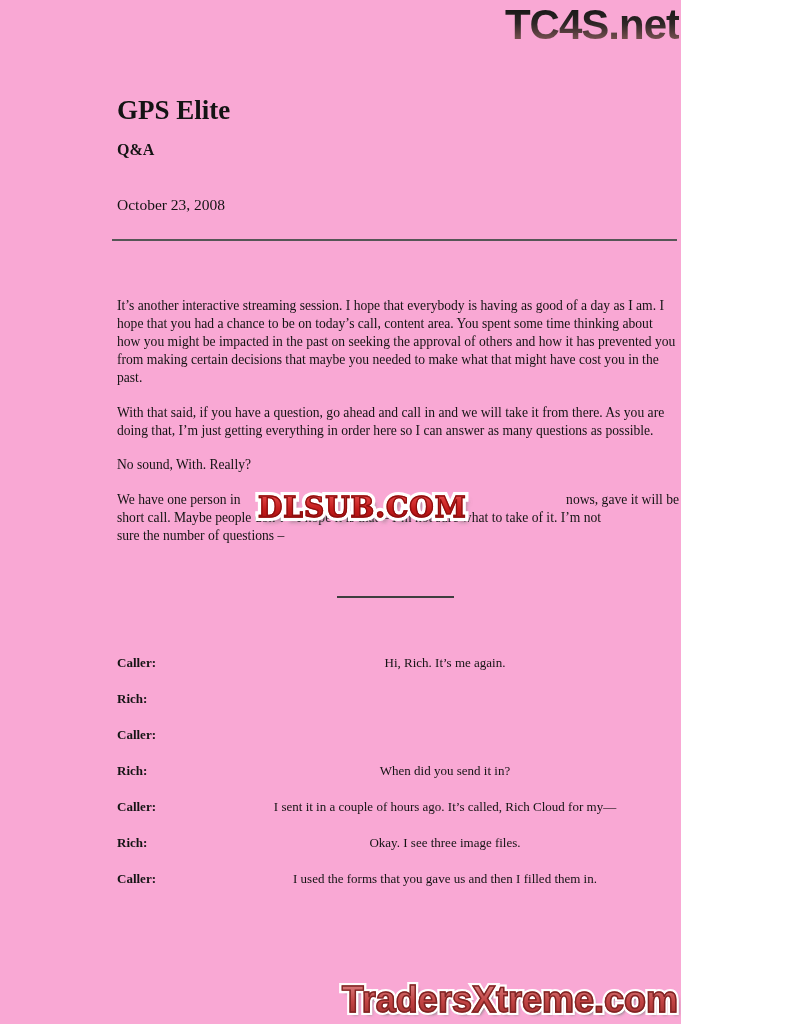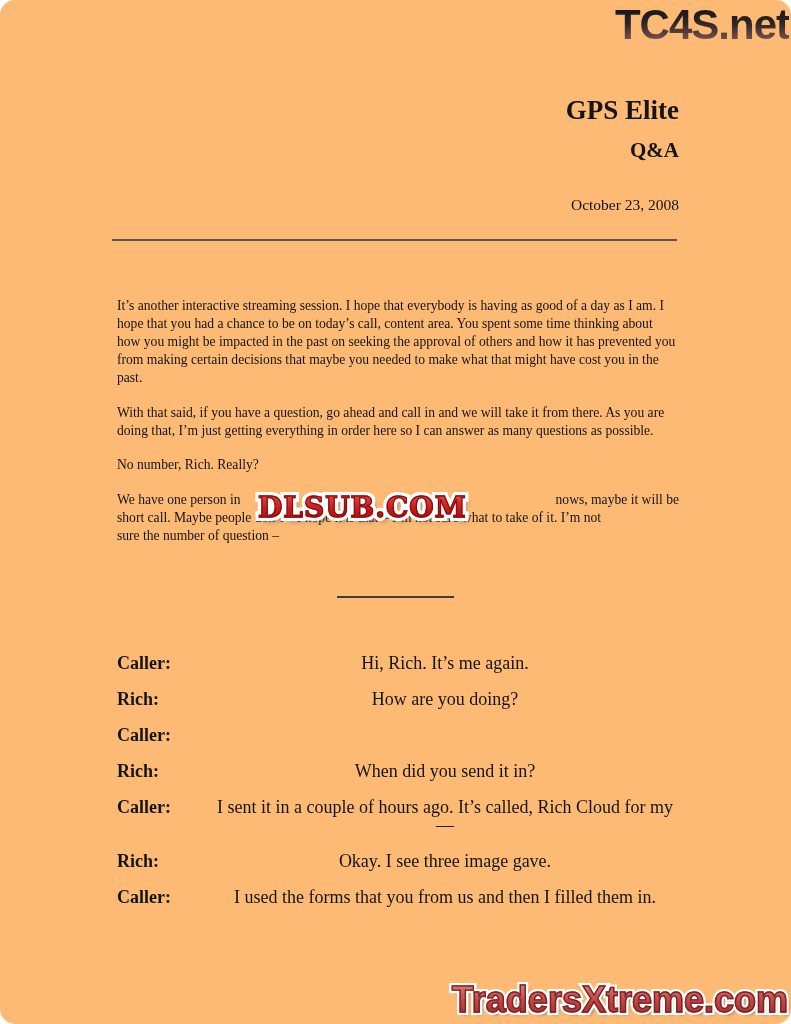--- a/index.html
+++ b/index.html
@@ -1,38 +1,38 @@
 <!DOCTYPE html>
 <html><head>
 <meta charset="utf-8">
 <style>
   html, body { margin:0; padding:0; background:#ffffff; }
   .page {
-    position:relative; width:791px; height:1024px;
-    background:#fdba74; overflow:hidden;
-    font-family:"Liberation Serif", serif; color:#141414;border-radius:15px;
+    position:relative; width:681px; height:1024px;
+    background:#f9a8d4; overflow:hidden;
+    font-family:"Liberation Serif", serif; color:#141414;
   }
 
   
   .logo-top {
     position:absolute; top:2px; right:2px;
     font-family:"Liberation Sans", sans-serif;
     font-weight:bold; font-size:42px; line-height:46px;
     letter-spacing:-1px; white-space:nowrap;
   }
   .logo-top-text {
     background:linear-gradient(to bottom, #161616 12%, #2e2626 48%, #8d5c5c 92%);
     -webkit-background-clip:text; background-clip:text;
     -webkit-text-fill-color:transparent; color:#2e2626;
   }
 
   
-  .title-block { position:absolute; left:117px; top:95px; width:562px; text-align:right; }
+  .title-block { position:absolute; left:117px; top:95px; width:562px; text-align:left; }
   .doc-title    { font-size:27px; line-height:30px; font-weight:bold; }
-  .doc-subtitle { font-size:21px; line-height:24px; font-weight:bold; margin-top:13px; }
+  .doc-subtitle { font-size:16px; line-height:24px; font-weight:bold; margin-top:13px; }
   .doc-date     { font-size:15.5px; line-height:18px; margin-top:34px; }
 
   
   .hr-wide  { position:absolute; left:112px; top:239px; width:565px; height:0; border-top:2px solid #565656; }
   .hr-short { position:absolute; left:337px; top:596px; width:117px; height:0; border-top:2px solid #3e3e3e; }
 
   
   .body-text { position:absolute; left:117px; top:297px; width:562px; font-size:13.6px; line-height:18px; }
   .body-text p { margin:0 0 16.5px 0; }
   .p4-line1 { display:flex; justify-content:space-between; }
@@ -50,21 +50,21 @@
   }
   .wm-front {
     position:relative; color:#c42020;
     -webkit-text-stroke:1.3px #8e0f0f;
     background:linear-gradient(to bottom, #e24444 15%, #c41b1b 55%, #a50f0f 95%);
     -webkit-background-clip:text; background-clip:text;
     -webkit-text-fill-color:transparent;
   }
 
   
-  .dialog { position:absolute; left:117px; top:654px; width:563px; font-size:18px; line-height:18px; }
+  .dialog { position:absolute; left:117px; top:654px; width:563px; font-size:13px; line-height:18px; }
   .drow { display:flex; margin-bottom:18px; }
   .speaker { flex:0 0 93px; font-weight:bold; }
   .speech { flex:1;text-align:center; }
 
   
   .logo-bottom {
     position:absolute; right:3px; bottom:6px;
     font-family:"Liberation Sans", sans-serif; font-weight:bold;
     font-size:36px; line-height:36px; white-space:nowrap; letter-spacing:0;
   }
@@ -94,65 +94,64 @@
     <div class="doc-title">GPS Elite</div>
     <div class="doc-subtitle">Q&amp;A</div>
     <div class="doc-date">October 23, 2008</div>
   </div>
 
   <div class="hr-wide"></div>
 
   <div class="body-text">
     <p>It’s another interactive streaming session. I hope that everybody is having as good of a day as I am. I hope that you had a chance to be on today’s call, content area. You spent some time thinking about how you might be impacted in the past on seeking the approval of others and how it has prevented you from making certain decisions that maybe you needed to make what that might have cost you in the past.</p>
     <p>With that said, if you have a question, go ahead and call in and we will take it from there. As you are doing that, I’m just getting everything in order here so I can answer as many questions as possible.</p>
-    <p>No number, Rich. Really?</p>
+    <p>No sound, With. Really?</p>
     <div class="p4">
       <div class="p4-line1">
         <span>We have one person in</span>
-        <span>nows, maybe it will be</span>
+        <span>nows, gave it will be</span>
       </div>
       <div>short call. Maybe people don’t—I hope it is that – I’m not sure what to take of it. I’m not</div>
-      <div>sure the number of question –</div>
+      <div>sure the number of questions –</div>
     </div>
   </div>
 
   <div class="watermark">
     <span class="wm-back" aria-hidden="true">DLSUB.COM</span>
     <span class="wm-front">DLSUB.COM</span>
   </div>
 
   <div class="hr-short"></div>
 
   <div class="dialog">
     <div class="drow">
       <span class="speaker">Caller:</span>
       <span class="speech">Hi, Rich. It’s me again.</span>
     </div>
     <div class="drow">
       <span class="speaker">Rich:</span>
-      <span class="speech">How are you doing?</span>
     </div>
     <div class="drow">
       <span class="speaker">Caller:</span>
     </div>
     <div class="drow">
       <span class="speaker">Rich:</span>
       <span class="speech">When did you send it in?</span>
     </div>
     <div class="drow">
       <span class="speaker">Caller:</span>
       <span class="speech">I sent it in a couple of hours ago. It’s called, Rich Cloud for my—</span>
     </div>
     <div class="drow">
       <span class="speaker">Rich:</span>
-      <span class="speech">Okay. I see three image gave.</span>
+      <span class="speech">Okay. I see three image files.</span>
     </div>
     <div class="drow">
       <span class="speaker">Caller:</span>
-      <span class="speech">I used the forms that you from us and then I filled them in.</span>
+      <span class="speech">I used the forms that you gave us and then I filled them in.</span>
     </div>
   </div>
 
   <div class="logo-bottom">
     <span class="lb-back" aria-hidden="true">TradersXtreme.com</span>
     <span class="lb-front">TradersXtreme.com</span>
   </div>
 
 </div>
 

